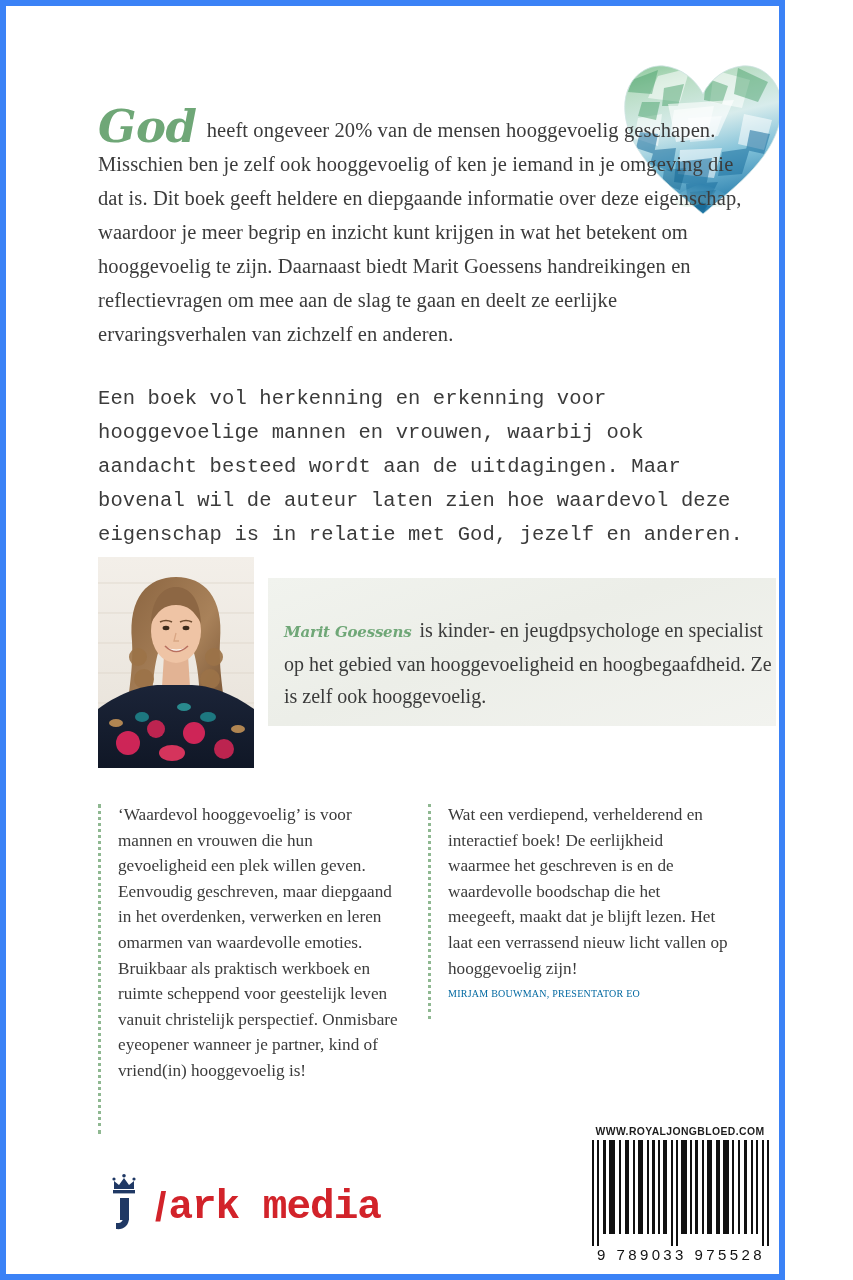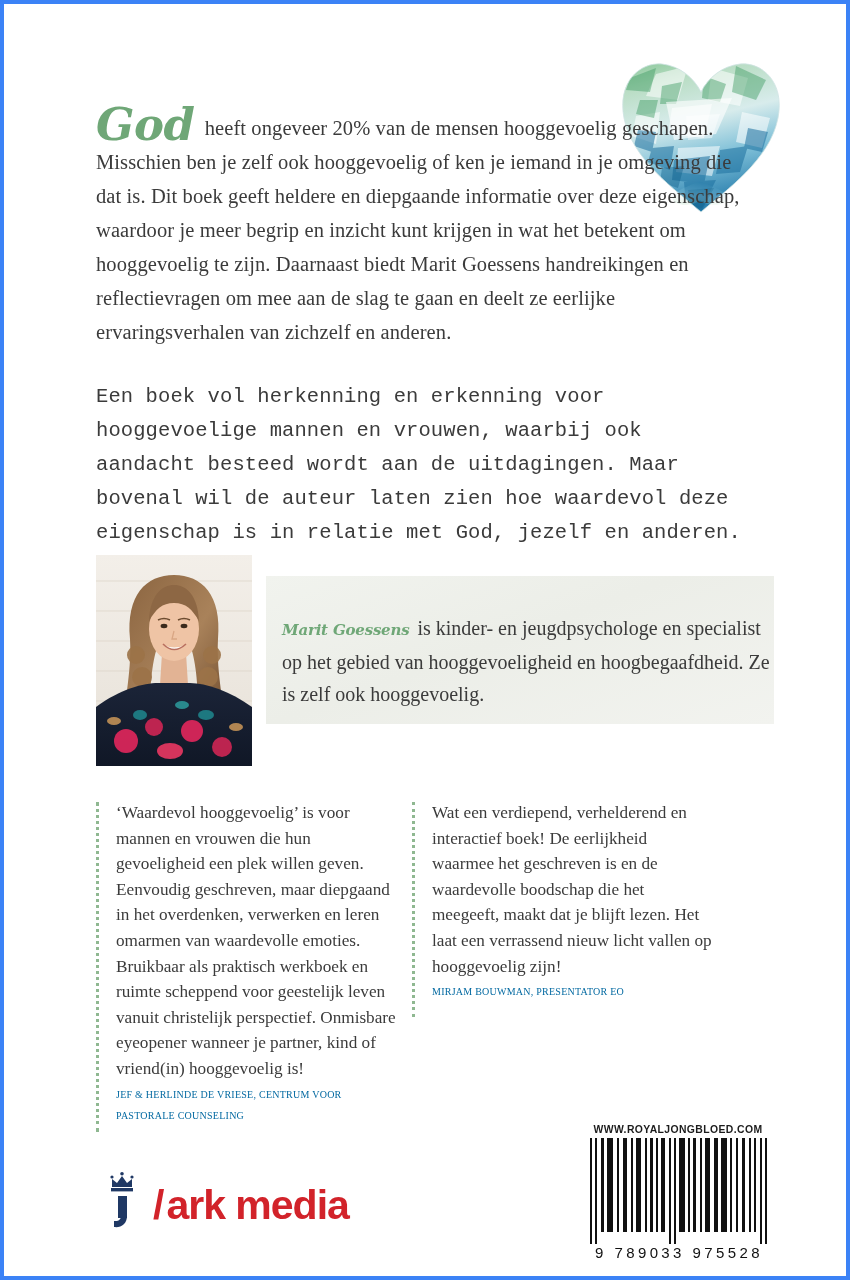--- a/index.html
+++ b/index.html
@@ -7,24 +7,24 @@
     margin: 0;
     padding: 0;
     background: #ffffff;
   }
   body {
     font-family: "Liberation Serif", serif;
   }
 
   .page {
     position: relative;
-    width: 850px;
+    width: 785px;
     height: 1280px;
     background: #ffffff;
-    border: 4px solid #3b82f6;
+    border: 6px solid #3b82f6;
     box-sizing: border-box;
     overflow: hidden;
   }
 
   
   .heart-wrap {
     position: absolute;
     left: 612px;
     top: 52px;
     width: 170px;
@@ -109,21 +109,21 @@
     padding-right: 3px;
   }
 
   
   .reviews {
     position: absolute;
     left: 92px;
     top: 796px;
     width: 678px;
     display: flex;
-    gap: 16px;
+    gap: 30px;
   }
   .review {
     position: relative;
     padding-left: 20px;
     width: 300px;
     box-sizing: border-box;
   }
   .review .dotline {
     position: absolute;
     left: 0;
@@ -193,21 +193,21 @@
   .logo-mark { display: block; width: 46px; height: 56px; }
   .logo-slash {
     font-family: "Liberation Sans", sans-serif;
     font-weight: 700;
     font-size: 41px;
     color: #d2232a;
     line-height: 1;
     margin: 0 2px 2px 1px;
   }
   .logo-word {
-    font-family: Liberation Sans, sans-serif;
+    font-family: Liberation Mono, monospace;
     font-weight: 700;
     font-size: 41px;
     color: #d2232a;
     line-height: 1;
     letter-spacing: -1px;
     margin-bottom: 2px;
   }
 </style>
 </head>
 <body>
@@ -352,21 +352,20 @@
   </div>
 
   <div class="bio-box"></div>
   <div class="bio-text"><span class="bio-name">Marit Goessens</span><span> is kinder- en jeugdpsychologe en specialist op het gebied van hooggevoeligheid en hoogbegaafdheid. Ze is zelf ook hooggevoelig.</span></div>
 
   <div class="reviews">
 
     <div class="review review-left">
       <div class="dotline"></div>
       <p class="review-body">‘Waardevol hooggevoelig’ is voor mannen en vrouwen die hun gevoeligheid een plek willen geven. Eenvoudig geschreven, maar diepgaand in het overdenken, verwerken en leren omarmen van waardevolle emoties. Bruikbaar als praktisch werkboek en ruimte scheppend voor geestelijk leven vanuit christelijk perspectief. Onmisbare eyeopener wanneer je partner, kind of vriend(in) hooggevoelig is!</p>
-      <p class="review-source">Jef &amp; Herlinde De Vriese, Centrum voor Pastorale Counseling</p>
     </div>
 
     <div class="review review-right">
       <div class="dotline"></div>
       <p class="review-body">Wat een verdiepend, verhelderend en interactief boek! De eerlijkheid waarmee het geschreven is en de waardevolle boodschap die het meegeeft, maakt dat je blijft lezen. Het laat een verrassend nieuw licht vallen op hooggevoelig zijn!</p>
       <p class="review-source">Mirjam Bouwman, presentator EO</p>
     </div>
 
   </div>
 

